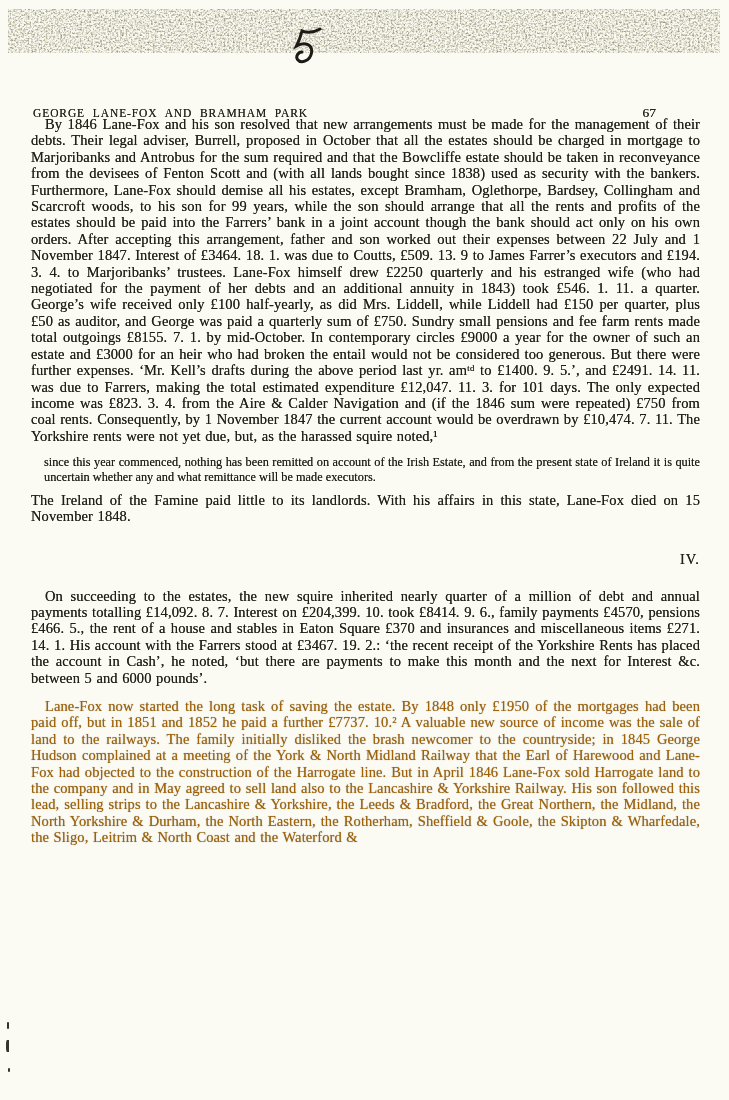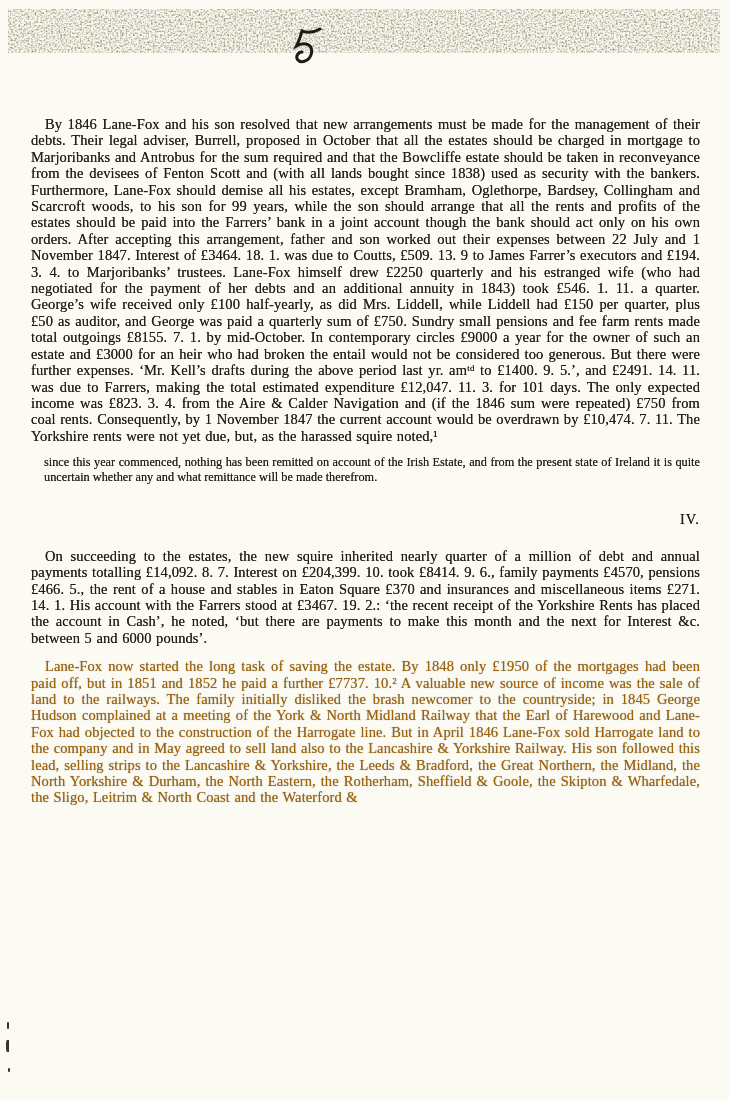--- a/index.html
+++ b/index.html
@@ -122,24 +122,29 @@
       </filter>
     </defs>
     <rect width="712" height="44" filter="url(#grainYellow)"></rect>
     <rect width="712" height="44" filter="url(#grainDark)"></rect>
   </svg>
 
   <svg class="hand-five" viewBox="0 0 30 40" role="img" aria-label="5">
     <path d="M 27 3 C 20 7 14 7 9 5 C 7.5 11 6 15 3.5 20 C 12 15 20 19 18.5 27 C 17 35 8 38 4.5 33.5 C 2.5 30.5 5 26 9 26" fill="none" stroke="#1c1b15" stroke-width="3" stroke-linecap="round"></path>
   </svg>
 
+  <div class="header-row">
+    <span class="running-head">GEORGE LANE-FOX AND BRAMHAM PARK</span>
+    <span class="page-num">67</span>
+  </div>
 
   <div class="content">
     <p class="body-para indent">By 1846 Lane-Fox and his son resolved that new arrangements must be made for the management of their debts.  Their legal adviser, Burrell, proposed in October that all the estates should be charged in mortgage to Marjoribanks and Antrobus for the sum required and that the Bowcliffe estate should be taken in reconveyance from the devisees of Fenton Scott and (with all lands bought since 1838) used as security with the bankers. Furthermore, Lane-Fox should demise all his estates, except Bramham, Oglethorpe, Bardsey, Collingham and Scarcroft woods, to his son for 99 years, while the son should arrange that all the rents and profits of the estates should be paid into the Farrers’ bank in a joint account though the bank should act only on his own orders.  After accepting this arrangement, father and son worked out their expenses between 22 July and 1 November 1847.  Interest of £3464. 18. 1. was due to Coutts, £509. 13. 9 to James Farrer’s executors and £194. 3. 4. to Marjoribanks’ trustees.  Lane-Fox himself drew £2250 quarterly and his estranged wife (who had negotiated for the payment of her debts and an additional annuity in 1843) took £546. 1. 11. a quarter.  George’s wife received only £100 half-yearly, as did Mrs. Liddell, while Liddell had £150 per quarter, plus £50 as auditor, and George was paid a quarterly sum of £750.  Sundry small pensions and fee farm rents made total outgoings £8155. 7. 1. by mid-October.  In contemporary circles £9000 a year for the owner of such an estate and £3000 for an heir who had broken the entail would not be considered too generous.  But there were further expenses.  ‘Mr. Kell’s drafts during the above period last yr. amᵗᵈ to £1400. 9. 5.’, and £2491. 14. 11. was due to Farrers, making the total estimated expenditure £12,047. 11. 3. for 101 days.  The only expected income was £823. 3. 4. from the Aire &amp; Calder Navigation and (if the 1846 sum were repeated) £750 from coal rents.  Consequently, by 1 November 1847 the current account would be overdrawn by £10,474. 7. 11.  The Yorkshire rents were not yet due, but, as the harassed squire noted,¹</p>
-    <p class="quote">since this year commenced, nothing has been remitted on account of the Irish Estate, and from the present state of Ireland it is quite uncertain whether any and what remittance will be made therefrom.</p>
+    <p class="quote">since this year commenced, nothing has been remitted on account of the Irish Estate, and from the present state of Ireland it is quite uncertain whether any and what remittance will be made executors.</p>
+    <p class="body-para para-famine">The Ireland of the Famine paid little to its landlords.  With his affairs in this state, Lane-Fox died on 15 November 1848.</p>
     <h2 class="section-heading">IV.</h2>
     <p class="body-para indent">On succeeding to the estates, the new squire inherited nearly quarter of a million of debt and annual payments totalling £14,092. 8. 7.  Interest on £204,399. 10. took £8414. 9. 6., family payments £4570, pensions £466. 5., the rent of a house and stables in Eaton Square £370 and insurances and miscellaneous items £271. 14. 1.  His account with the Farrers stood at £3467. 19. 2.: ‘the recent receipt of the Yorkshire Rents has placed the account in Cash’, he noted, ‘but there are payments to make this month and the next for Interest &amp;c. between 5 and 6000 pounds’.</p>
     <p class="body-para indent faded">Lane-Fox now started the long task of saving the estate.  By 1848 only £1950 of the mortgages had been paid off, but in 1851 and 1852 he paid a further £7737. 10.²  A valuable new source of income was the sale of land to the railways.  The family initially disliked the brash newcomer to the countryside; in 1845 George Hudson complained at a meeting of the York &amp; North Midland Railway that the Earl of Harewood and Lane-Fox had objected to the construction of the Harrogate line.  But in April 1846 Lane-Fox sold Harrogate land to the company and in May agreed to sell land also to the Lancashire &amp; Yorkshire Railway.  His son followed this lead, selling strips to the Lancashire &amp; Yorkshire, the Leeds &amp; Bradford, the Great Northern, the Midland, the North Yorkshire &amp; Durham, the North Eastern, the Rotherham, Sheffield &amp; Goole, the Skipton &amp; Wharfedale, the Sligo, Leitrim &amp; North Coast and the Waterford &amp;</p>
   </div>
 
   <div class="edge-mark m1"></div>
   <div class="edge-mark m2"></div>
   <div class="edge-mark m3"></div>
 
   <svg class="page-texture" viewBox="0 0 729 1100" preserveAspectRatio="none">

